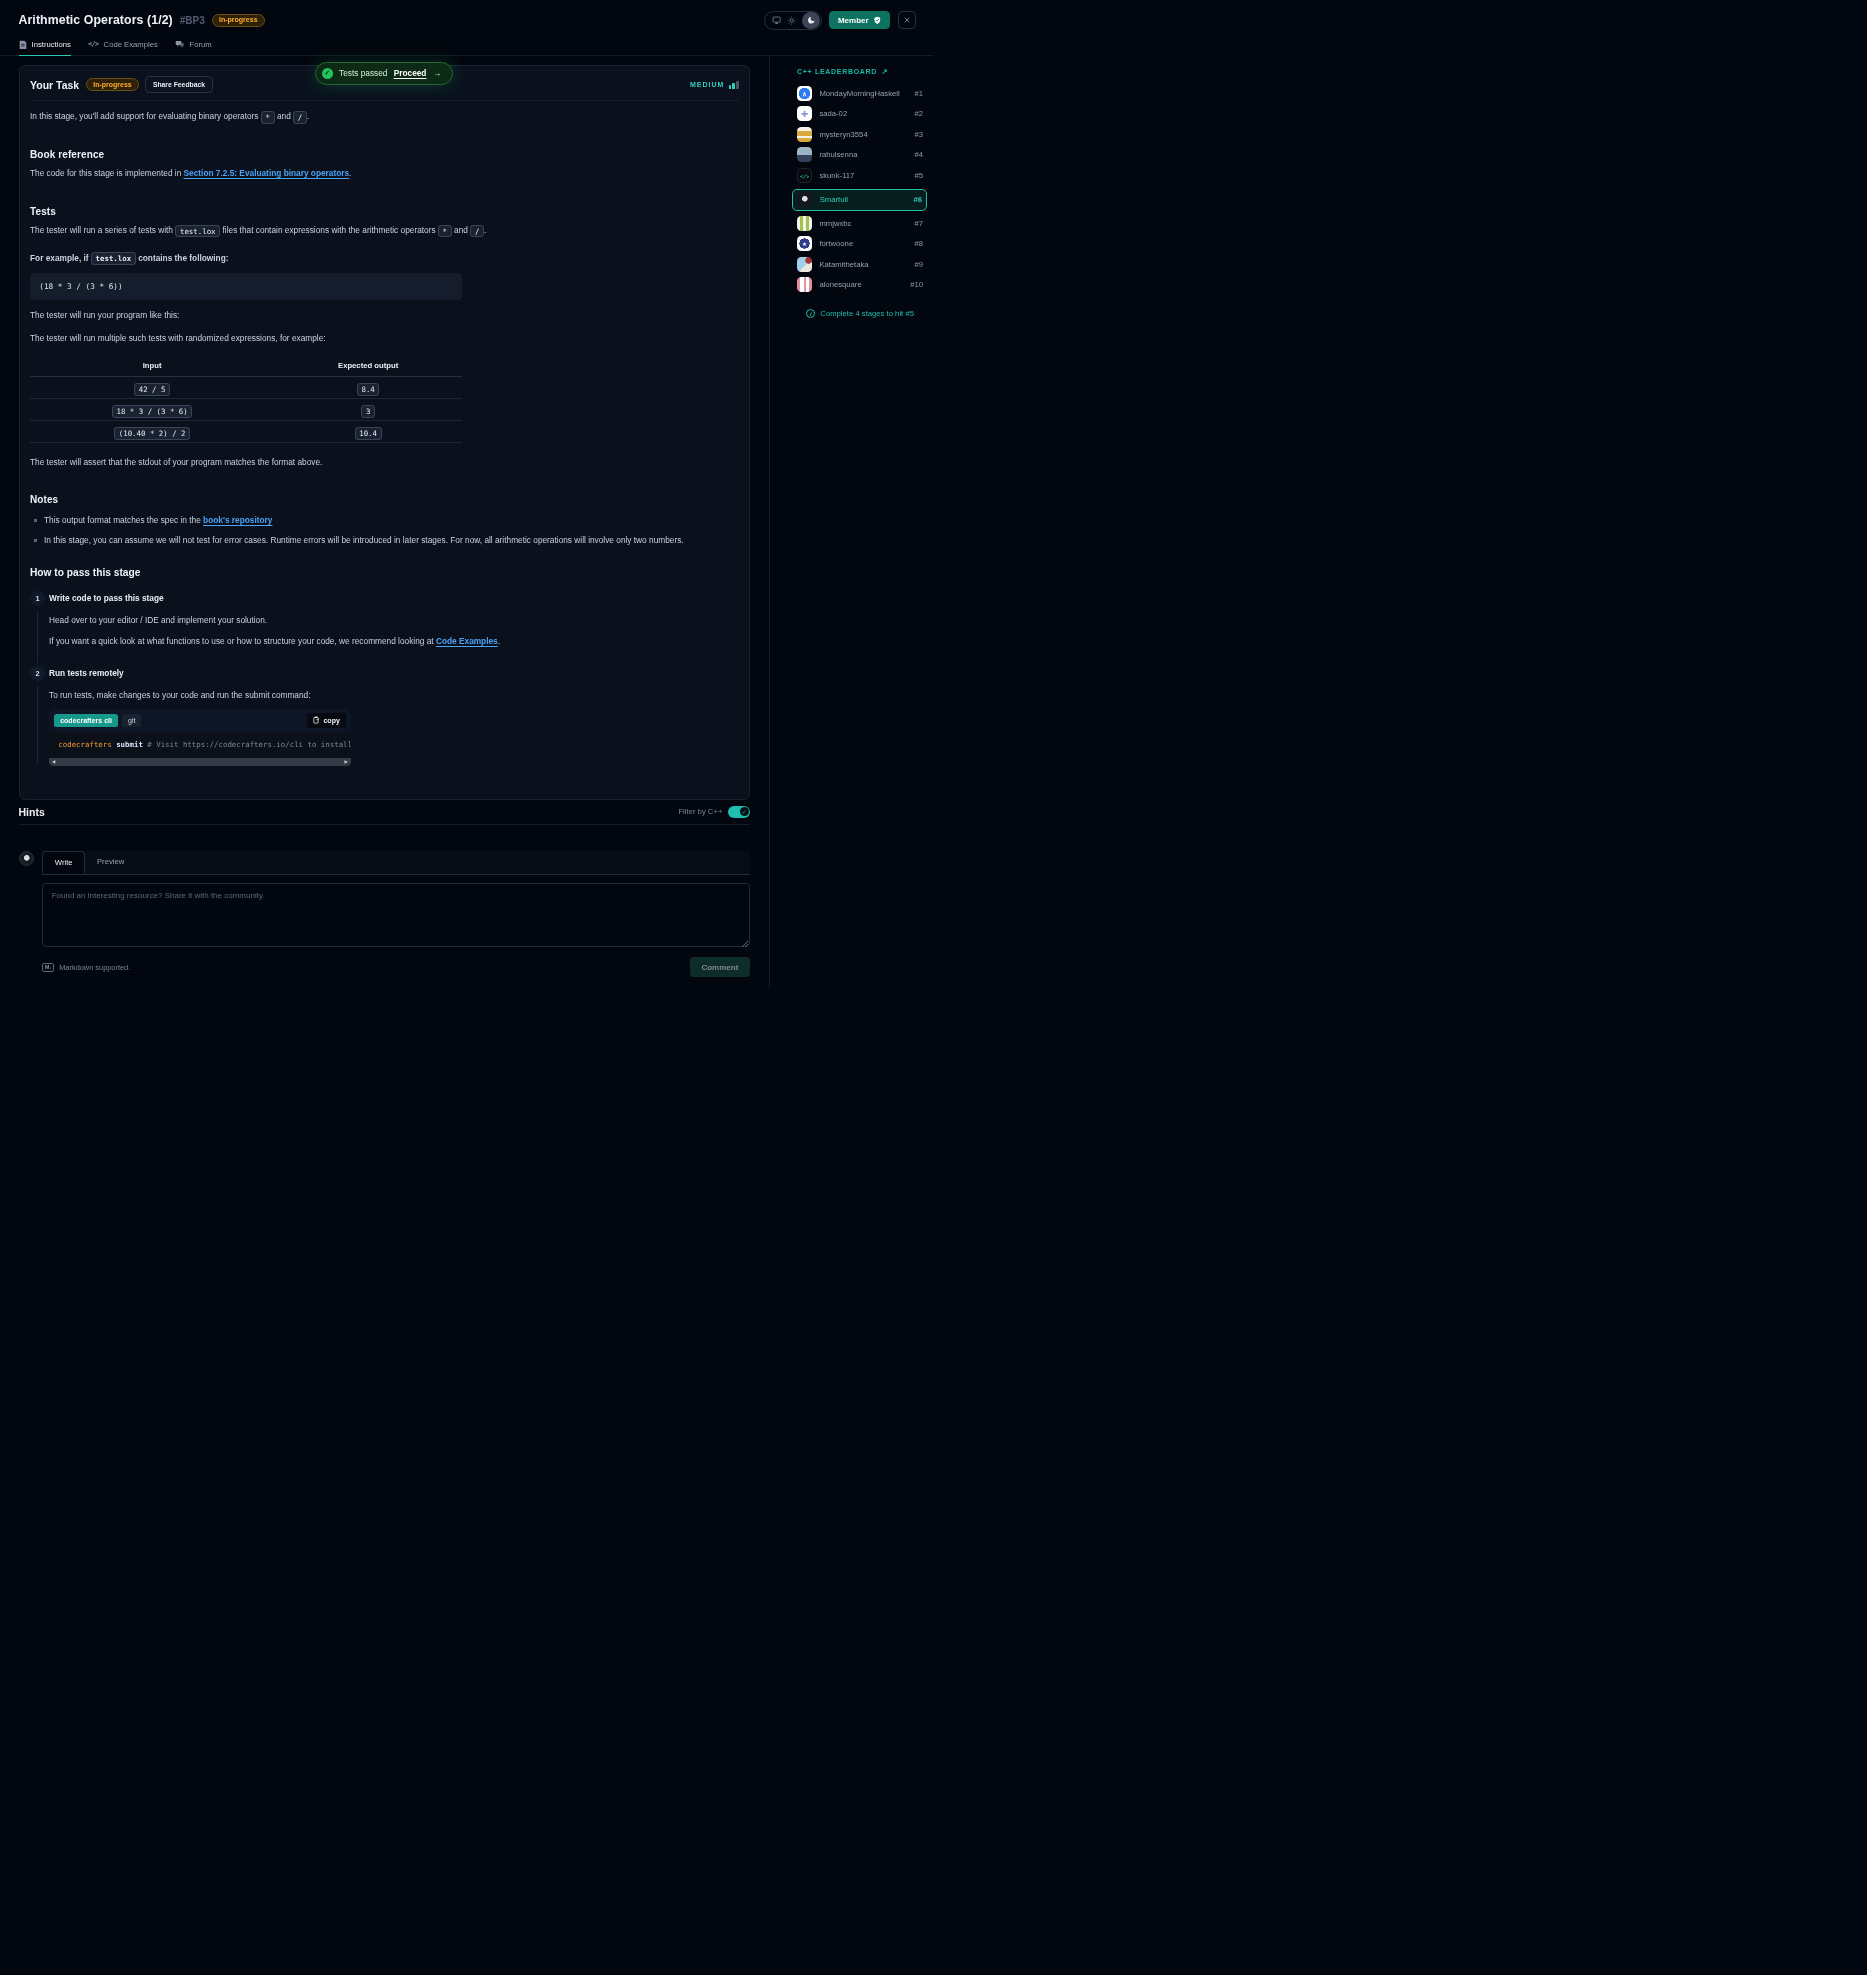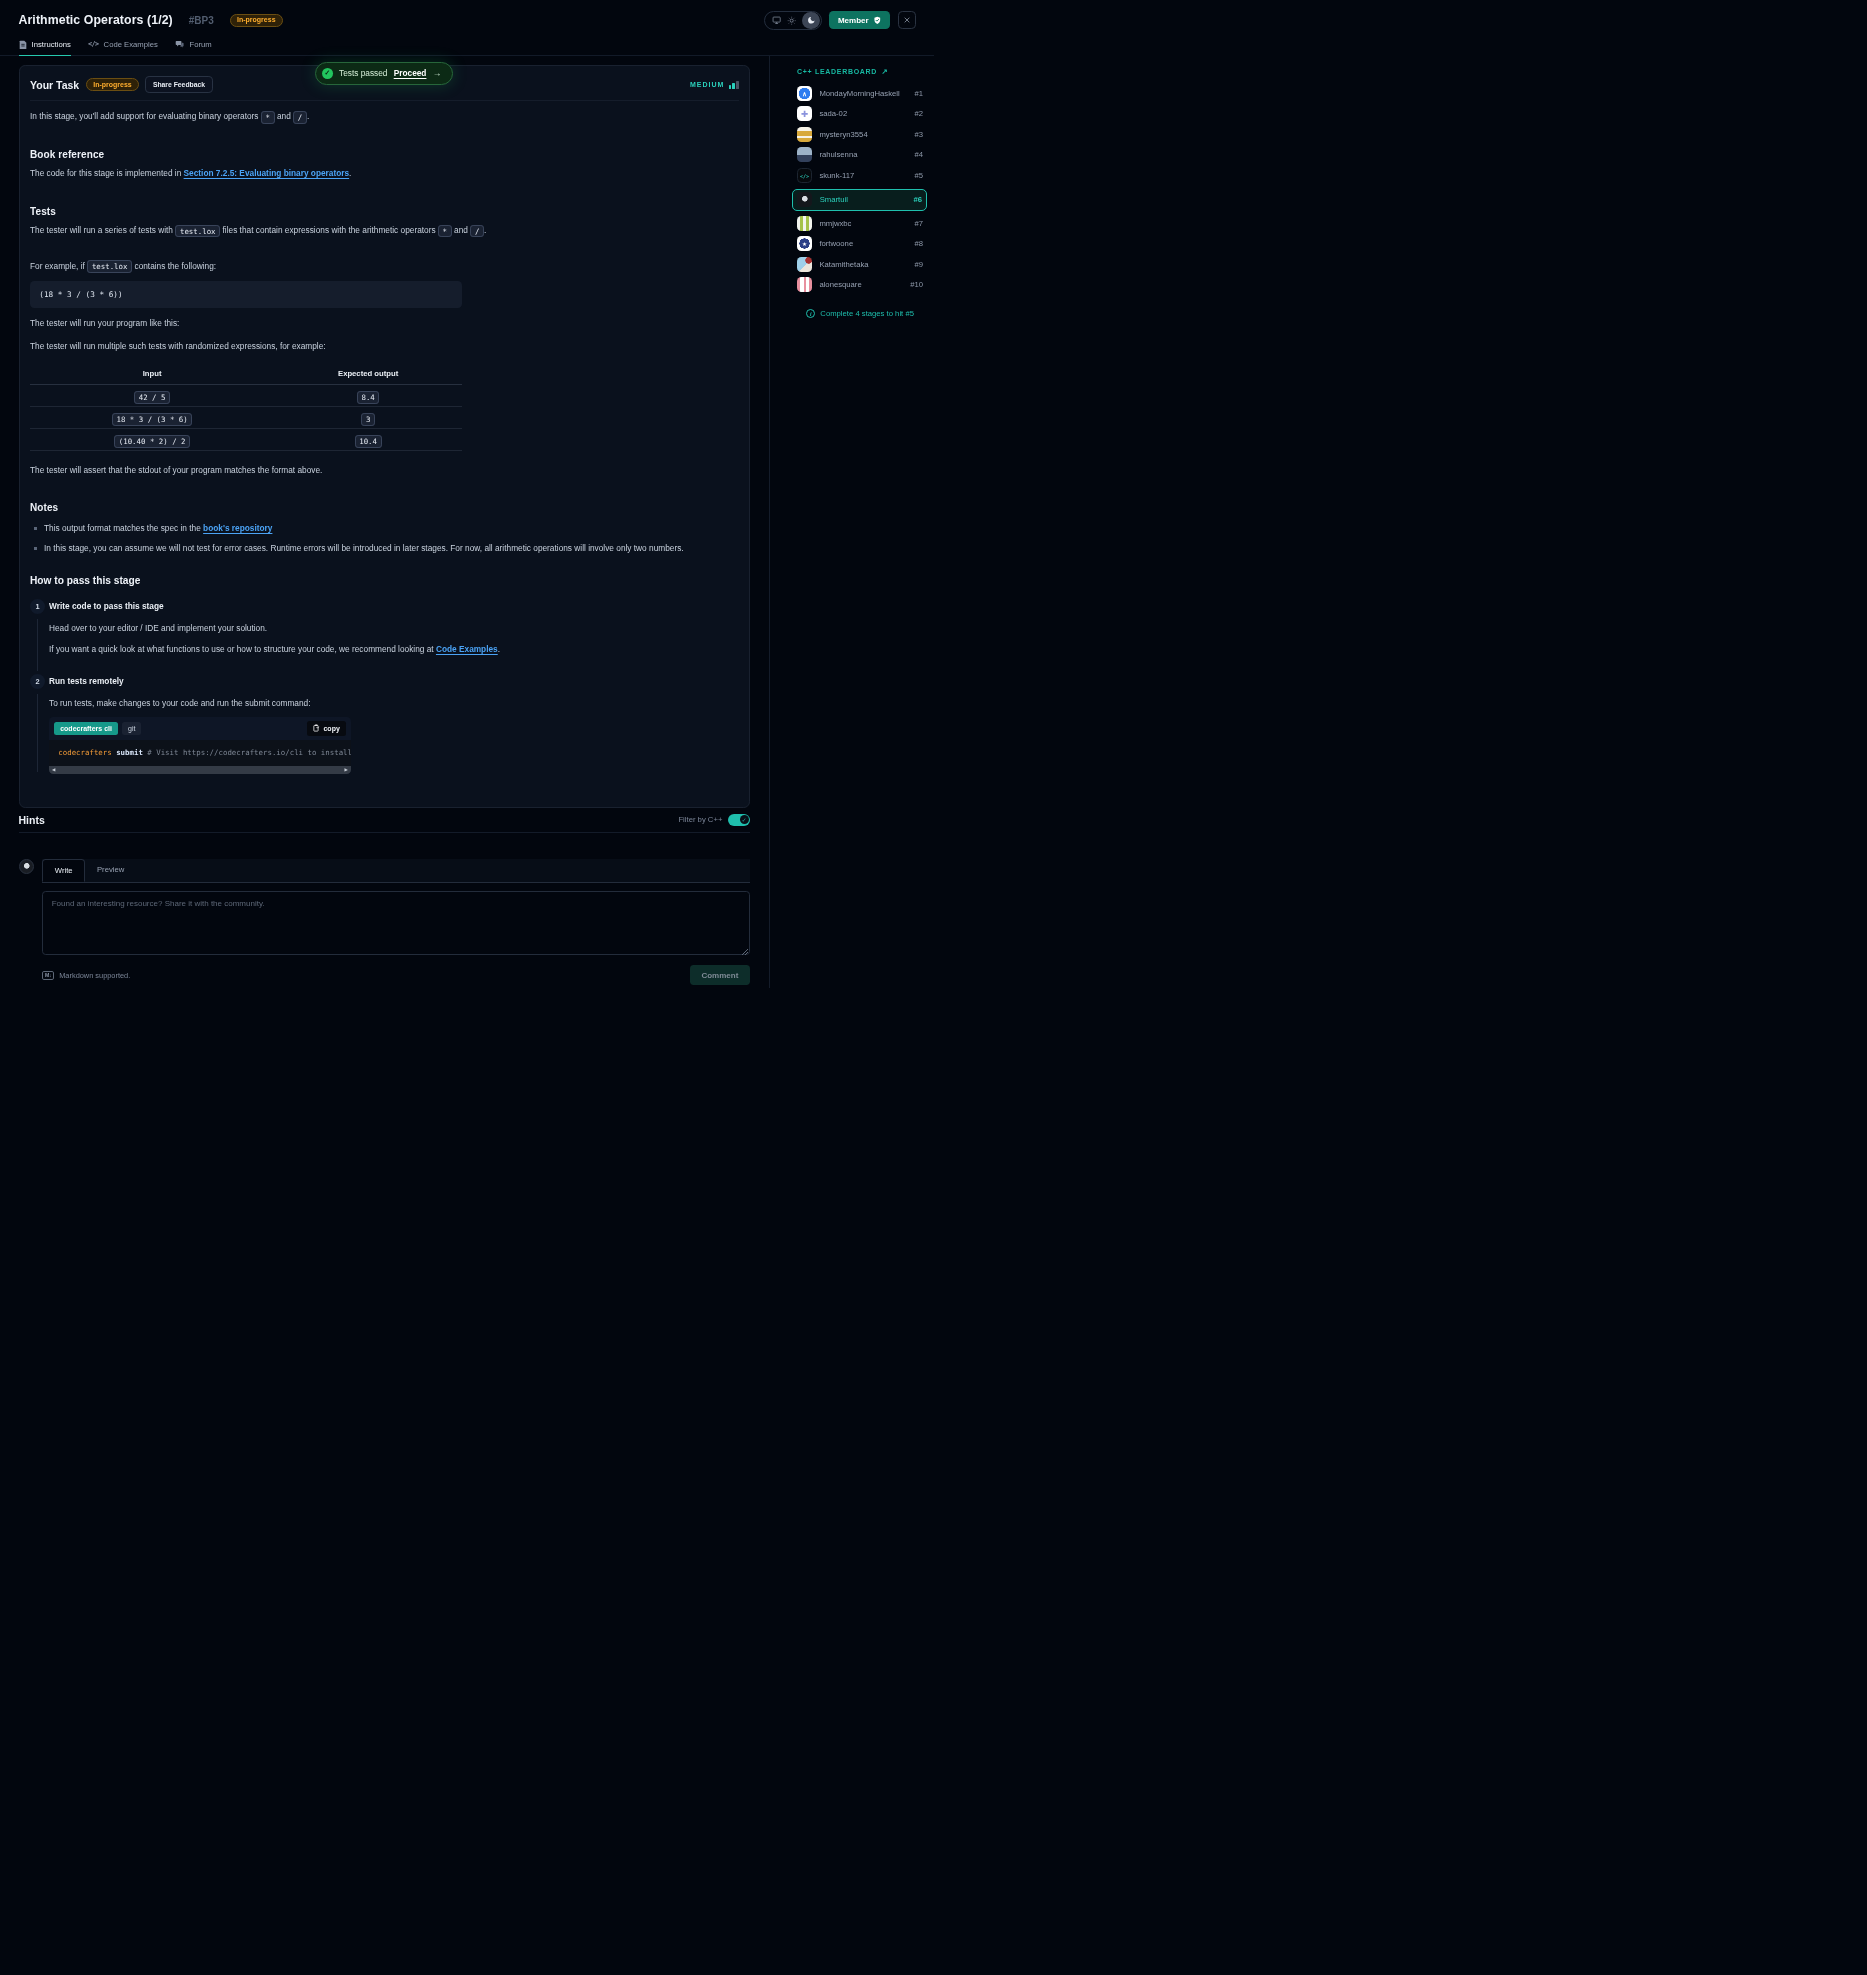--- a/index.html
+++ b/index.html
@@ -5,21 +5,21 @@
   * { margin:0; padding:0; box-sizing:border-box; }
   html,body { background:#02060E; }
   body {
     width:934px; height:988px; overflow:hidden; position:relative;
     font-family:"Liberation Sans", sans-serif; color:#C9D2DE;
     -webkit-font-smoothing:antialiased;
   }
 
   
   .topbar { display:flex; align-items:center; justify-content:space-between; padding:11px 18.5px 0 18.5px; }
-  .titlewrap { display:flex; align-items:center; gap:16px; }
+  .titlewrap { display:flex; align-items:center; gap:7px; }
   .page-title { font-size:12.3px; font-weight:bold; color:#EEF2F8; letter-spacing:0.1px; }
   .stage-id { font-size:10px; font-weight:bold; color:#525D6F; }
   .badge-progress {
     font-size:7px; font-weight:bold; color:#FFAE2E; background:#2E2108;
     border:0.6px solid #6B4E12; border-radius:616px; padding:1.9px 6.2px 2.5px;
   }
   .top-controls { display:flex; align-items:center; gap:7.4px; }
   .theme-pill { display:flex; align-items:center; border:0.6px solid #242E3E; border-radius:616px; height:18.5px; padding:0 1.2px 0 6.2px; gap:5.6px; }
   .theme-ic { width:10px; height:10px; display:flex; align-items:center; justify-content:center; color:#8A94A6; }
   .theme-active { width:17.3px; height:17.3px; border-radius:50%; background:#3C4555; color:#E8ECF3; padding:0; display:flex; align-items:center; justify-content:center; }
@@ -59,21 +59,21 @@
   .difficulty-label { font-size:7px; font-weight:bold; letter-spacing:1px; color:#2BD1BC; }
   .bars { display:flex; align-items:flex-end; gap:1.2px; }
   .bars i { width:2.5px; border-radius:0.6px; background:#2BD1BC; display:block; }
   .bars i:nth-child(1){height:3.7px;} .bars i:nth-child(2){height:5.6px;} .bars i:nth-child(3){height:8px; background:#4A5363;}
   .task-divider { border:none; border-top:0.6px solid #151D2B; margin-top:8px; }
 
   .card p { font-size:8.3px; line-height:1.62; color:#C9D2DE; }
   .p-intro { margin-top:9.3px; }
   .h2 { font-size:10px; font-weight:bold; color:#EEF2F8; margin-top:25px; letter-spacing:0.1px; }
   .h2 + p { margin-top:7.4px; }
-  .mt12 { margin-top:7.4px; } .mt15 { margin-top:9.3px; } .mt16 { margin-top:22px; }
+  .mt12 { margin-top:7.4px; } .mt15 { margin-top:9.3px; } .mt16 { margin-top:14px;font-weight:bold; }
 
   code.chip { font-family:"DejaVu Sans Mono", monospace; font-size:7.4px; color:#E8EDF5;
     background:#1A2232; border:0.6px solid #39445A; border-radius:3.1px; padding:0.6px 3.7px 1.2px; white-space:nowrap; }
   a.link { color:#4BA3F5; font-weight:bold; text-decoration:underline; text-underline-offset:1.9px; cursor:pointer; }
 
   pre.block { background:#151D2C; border-radius:4.3px; padding:6.8px 9.3px; margin-top:8px; width:432px;
     font-family:"DejaVu Sans Mono", monospace; font-size:7.7px; color:#DFE6F0; line-height:1.75; }
 
   
   table.io { margin-top:10px; width:432px; border-collapse:collapse; }

